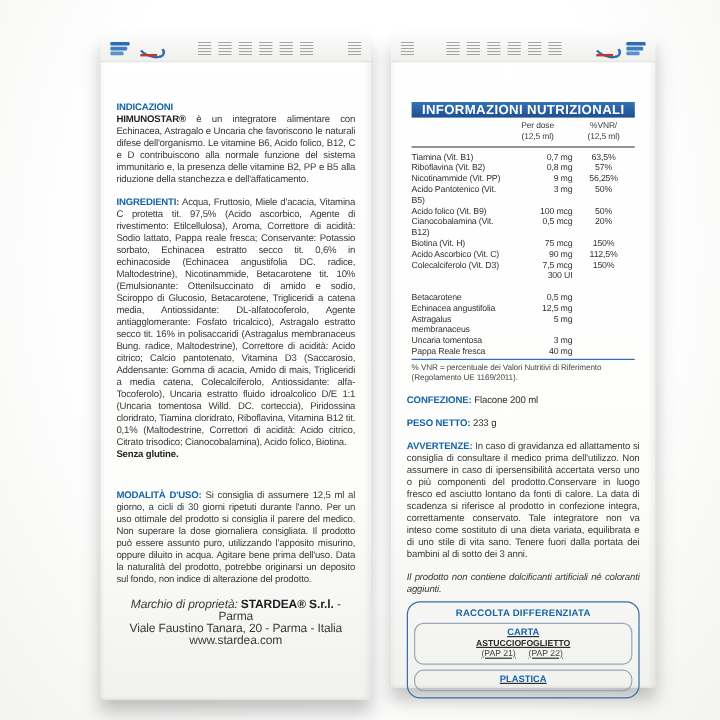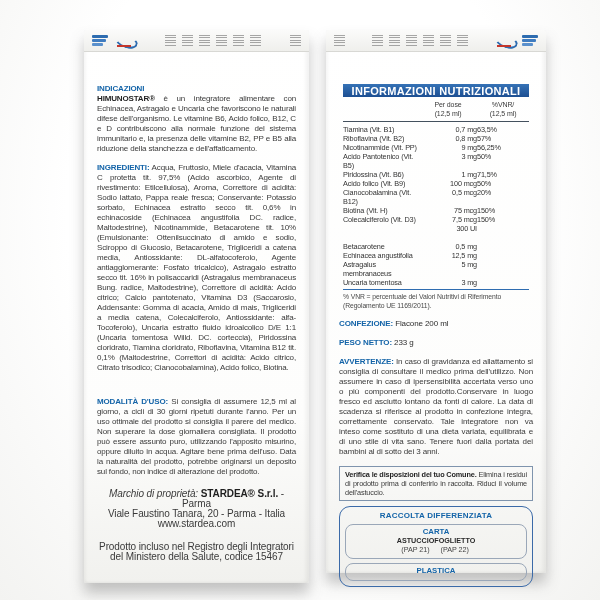--- a/index.html
+++ b/index.html
@@ -40,21 +40,21 @@
   .logo-stack i:nth-child(3){background:#5a90cc;width:70%;}
   .logo-swoosh{width:22px;height:12px;flex:0 0 auto;position:relative;}
   .logo-swoosh b{
     position:absolute;left:1px;top:0;width:19px;height:9px;
     border:2px solid #2e6cb0;border-top-color:transparent;border-left-color:transparent;
     border-radius:50%;transform:rotate(18deg);
   }
   .logo-swoosh u{position:absolute;left:3px;bottom:0;width:14px;height:2px;background:#c4372c;}
   .spacer{flex:1 1 auto;}
 
-  .face{padding:16px 13px 10px 13px;margin-top:16px;}
+  .face{padding:33px 13px 10px 13px;}
 
   
   .t-blue{color:#1464a8;font-weight:bold;}
   .body-txt{
     font-size:8px;line-height:10px;letter-spacing:-.15px;
     text-align:justify;color:#3a3a3a;
   }
   .para{margin:0 0 0 0;}
   .sect{margin-bottom:9px;}
   .brand{font-weight:bold;color:#1f1f1f;}
@@ -74,38 +74,38 @@
   }
   .nut-cols .c{text-align:center;white-space:pre-line;}
   .nut-rule{border-bottom:1px solid #44515e;margin:1px 4px 2px 4px;}
   .nut-rule-blue{border-bottom:1.5px solid #2e6cb0;margin:2px 4px 3px 4px;}
   .nut-rows{padding:1px 4px 0 4px;}
   .nut-row{
     display:grid;grid-template-columns:1fr 58px 52px;
     font-size:7.3px;line-height:9px;letter-spacing:-.15px;color:#333;
   }
   .nut-row .rd{text-align:right;white-space:pre-line;}
-  .nut-row .rv{text-align:left;}
+  .nut-row .rv{text-align:center;}
   .nut-gap{height:8px;}
   .footnote{font-size:6.8px;line-height:8.5px;letter-spacing:-.1px;color:#4a4a4a;margin:2px 4px 0 4px;text-align:left;}
 
   .kv{font-size:8px;line-height:10px;letter-spacing:-.1px;margin-top:9px;}
   .italic-note{font-style:italic;font-size:8px;line-height:10px;letter-spacing:-.15px;color:#3a3a3a;margin-top:9px;text-align:justify;}
 
   
   .notice-box{
     border:1px solid #7f94ad;margin-top:9px;padding:3px 5px;
     font-size:7.3px;line-height:9px;letter-spacing:-.15px;color:#3a3a3a;text-align:justify;
   }
   .rd-box{
     border:1.3px solid #3b6aa8;border-radius:11px;margin-top:5px;padding:4px 5px 5px 5px;
   }
   .rd-title{text-align:center;font-size:8px;font-weight:bold;color:#1464a8;letter-spacing:.2px;margin-bottom:3px;}
   .rd-sub{
-    border:1px solid #9aa7b8;border-radius:8px;padding:2px 4px 4px 4px;margin-top:4px;
+    border:1px solid #9aa7b8;border-radius:8px;padding:2px 4px 4px 4px;margin-top:4px;text-decoration:underline;
   }
   .rd-sub-title{text-align:center;font-size:7.8px;font-weight:bold;color:#1464a8;margin-bottom:1px;}
   .rd-items{display:flex;justify-content:center;}
   .rd-item{text-align:center;font-size:7.2px;line-height:8.5px;color:#2a2a2a;}
   .rd-item .nm{font-weight:bold;}
   .rd-item .cd{font-weight:normal;color:#444;}
 
   
   .center-block{text-align:center;font-size:10px;line-height:10px;letter-spacing:-.1px;color:#3a3a3a;}
   .center-block .it{font-style:italic;}
@@ -141,34 +141,33 @@
     </div>
 
     <div class="face">
       <div class="sect body-txt">
         <div class="t-blue">INDICAZIONI</div>
         <p class="para"><span class="brand">HIMUNOSTAR®</span><span> è un integratore alimentare con Echinacea, Astragalo e Uncaria che favoriscono le naturali difese dell'organismo. Le vitamine B6, Acido folico, B12, C e D contribuiscono alla normale funzione del sistema immunitario e, la presenza delle vitamine B2, PP e B5 alla riduzione della stanchezza e dell'affaticamento.</span></p>
       </div>
 
       <div class="sect body-txt">
         <p class="para"><span class="t-blue">INGREDIENTI:</span><span> Acqua, Fruttosio, Miele d'acacia, Vitamina C protetta tit. 97,5% (Acido ascorbico, Agente di rivestimento: Etilcellulosa), Aroma, Correttore di acidità: Sodio lattato, Pappa reale fresca; Conservante: Potassio sorbato, Echinacea estratto secco tit. 0,6% in echinacoside (Echinacea angustifolia DC. radice, Maltodestrine), Nicotinammide, Betacarotene tit. 10% (Emulsionante: Ottenilsuccinato di amido e sodio, Sciroppo di Glucosio, Betacarotene, Trigliceridi a catena media, Antiossidante: DL-alfatocoferolo, Agente antiagglomerante: Fosfato tricalcico), Astragalo estratto secco tit. 16% in polisaccaridi (Astragalus membranaceus Bung. radice, Maltodestrine), Correttore di acidità: Acido citrico; Calcio pantotenato, Vitamina D3 (Saccarosio, Addensante: Gomma di acacia, Amido di mais, Trigliceridi a media catena, Colecalciferolo, Antiossidante: alfa-Tocoferolo), Uncaria estratto fluido idroalcolico D/E 1:1 (Uncaria tomentosa Willd. DC. corteccia), Piridossina cloridrato, Tiamina cloridrato, Riboflavina, Vitamina B12 tit. 0,1% (Maltodestrine, Correttori di acidità: Acido citrico, Citrato trisodico; Cianocobalamina), Acido folico, Biotina.</span></p>
+        <p class="para bold-dark">Senza glutine.</p>
       </div>
 
       <div class="sect body-txt mt-lg">
         <p class="para"><span class="t-blue">MODALITÀ D'USO:</span><span> Si consiglia di assumere 12,5 ml al giorno, a cicli di 30 giorni ripetuti durante l'anno. Per un uso ottimale del prodotto si consiglia il parere del medico. Non superare la dose giornaliera consigliata. Il prodotto può essere assunto puro, utilizzando l'apposito misurino, oppure diluito in acqua. Agitare bene prima dell'uso. Data la naturalità del prodotto, potrebbe originarsi un deposito sul fondo, non indice di alterazione del prodotto.</span></p>
       </div>
 
       <div class="center-block mt-md">
         <div><span class="it">Marchio di proprietà: </span><span class="bold-dark">STARDEA® S.r.l.</span><span> - Parma</span></div>
         <div>Viale Faustino Tanara, 20 - Parma - Italia</div>
         <div>www.stardea.com</div>
       </div>
 
-      <div class="center-block registry">Prodotto incluso nel Registro degli Integratori
-del Ministero della Salute, codice 15467</div>
     </div>
   </div>
 
   <div class="pack pack-right">
     <div class="flap">
       <div class="fineprint"></div>
       <div class="spacer"></div>
       <div class="fineprint"></div>
       <div class="fineprint"></div>
       <div class="fineprint"></div>
@@ -213,38 +212,38 @@
     <div class="rn">Nicotinammide (Vit. PP)</div>
     <div class="rd">9 mg</div>
     <div class="rv">56,25%</div>
   </div>
             <div class="nut-row">
     <div class="rn">Acido Pantotenico (Vit. B5)</div>
     <div class="rd">3 mg</div>
     <div class="rv">50%</div>
   </div>
             <div class="nut-row">
-    <div class="rn">Piridossina (Vit. B6)</div>
-    <div class="rd">1 mg</div>
-    <div class="rv">71,5%</div>
-  </div>
-            <div class="nut-row">
     <div class="rn">Acido folico (Vit. B9)</div>
     <div class="rd">100 mcg</div>
     <div class="rv">50%</div>
   </div>
             <div class="nut-row">
     <div class="rn">Cianocobalamina (Vit. B12)</div>
     <div class="rd">0,5 mcg</div>
     <div class="rv">20%</div>
   </div>
             <div class="nut-row">
     <div class="rn">Biotina (Vit. H)</div>
     <div class="rd">75 mcg</div>
     <div class="rv">150%</div>
+  </div>
+            <div class="nut-row">
+    <div class="rn">Acido Ascorbico (Vit. C)</div>
+    <div class="rd">90 mg</div>
+    <div class="rv">112,5%</div>
   </div>
             <div class="nut-row">
     <div class="rn">Colecalciferolo (Vit. D3)</div>
     <div class="rd">7,5 mcg
 300 UI</div>
     <div class="rv">150%</div>
   </div>
           </div>
         <div class="nut-gap"></div>
         <div class="nut-rows">
@@ -261,36 +260,39 @@
             <div class="nut-row">
     <div class="rn">Astragalus membranaceus</div>
     <div class="rd">5 mg</div>
     <div class="rv"></div>
   </div>
             <div class="nut-row">
     <div class="rn">Uncaria tomentosa</div>
     <div class="rd">3 mg</div>
     <div class="rv"></div>
   </div>
+            <div class="nut-row">
+    <div class="rn">Pappa Reale fresca</div>
+    <div class="rd">40 mg</div>
+    <div class="rv"></div>
+  </div>
           </div>
         <div class="nut-rule-blue"></div>
         <div class="footnote">% VNR = percentuale dei Valori Nutritivi di Riferimento (Regolamento UE 1169/2011).</div>
       </div>
 
       <div class="kv"><span class="t-blue">CONFEZIONE:</span><span> Flacone 200 ml</span></div>
       <div class="kv"><span class="t-blue">PESO NETTO:</span><span> 233 g</span></div>
 
       <div class="body-txt kv">
         <span class="t-blue">AVVERTENZE:</span><span> In caso di gravidanza ed allattamento si consiglia di consultare il medico prima dell'utilizzo. Non assumere in caso di ipersensibilità accertata verso uno o più componenti del prodotto.Conservare in luogo fresco ed asciutto lontano da fonti di calore. La data di scadenza si riferisce al prodotto in confezione integra, correttamente conservato. Tale integratore non va inteso come sostituto di una dieta variata, equilibrata e di uno stile di vita sano. Tenere fuori dalla portata dei bambini al di sotto dei 3 anni.</span>
       </div>
 
-
-      <div class="notice-box">
-        <span class="bold-dark">Verifica le disposizioni del tuo Comune.</span><span> Elimina i residui di prodotto prima di conferirlo in raccolta. Riduci il volume dell'astuccio.</span>
-      </div>
+      <div class="italic-note">Il prodotto non contiene dolcificanti artificiali né coloranti aggiunti.</div>
+
 
       <div class="rd-box">
         <div class="rd-title">RACCOLTA DIFFERENZIATA</div>
 
         <div class="rd-sub">
           <div class="rd-sub-title">CARTA</div>
           <div class="rd-items">
             <div class="rd-item">
               <div class="nm">ASTUCCIO</div>
               <div class="cd">(PAP 21)</div>

